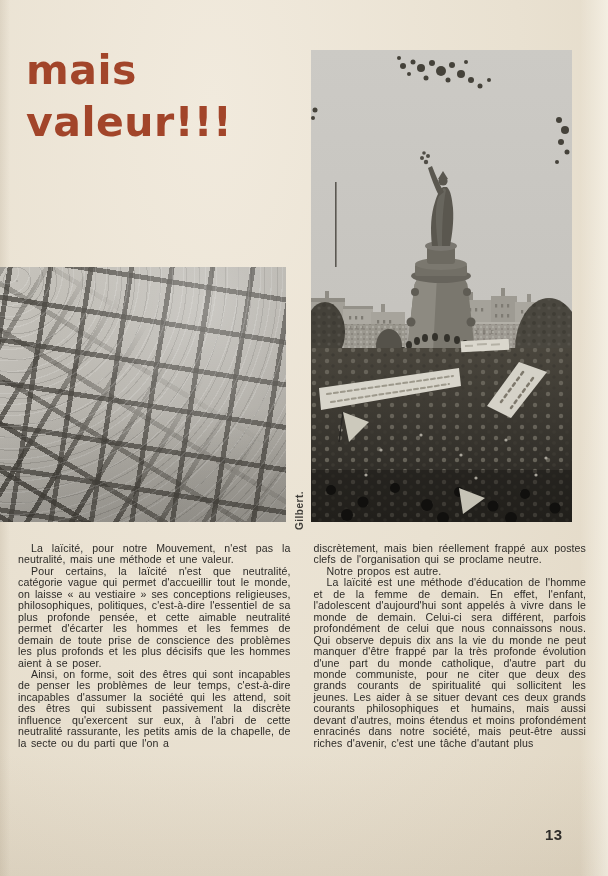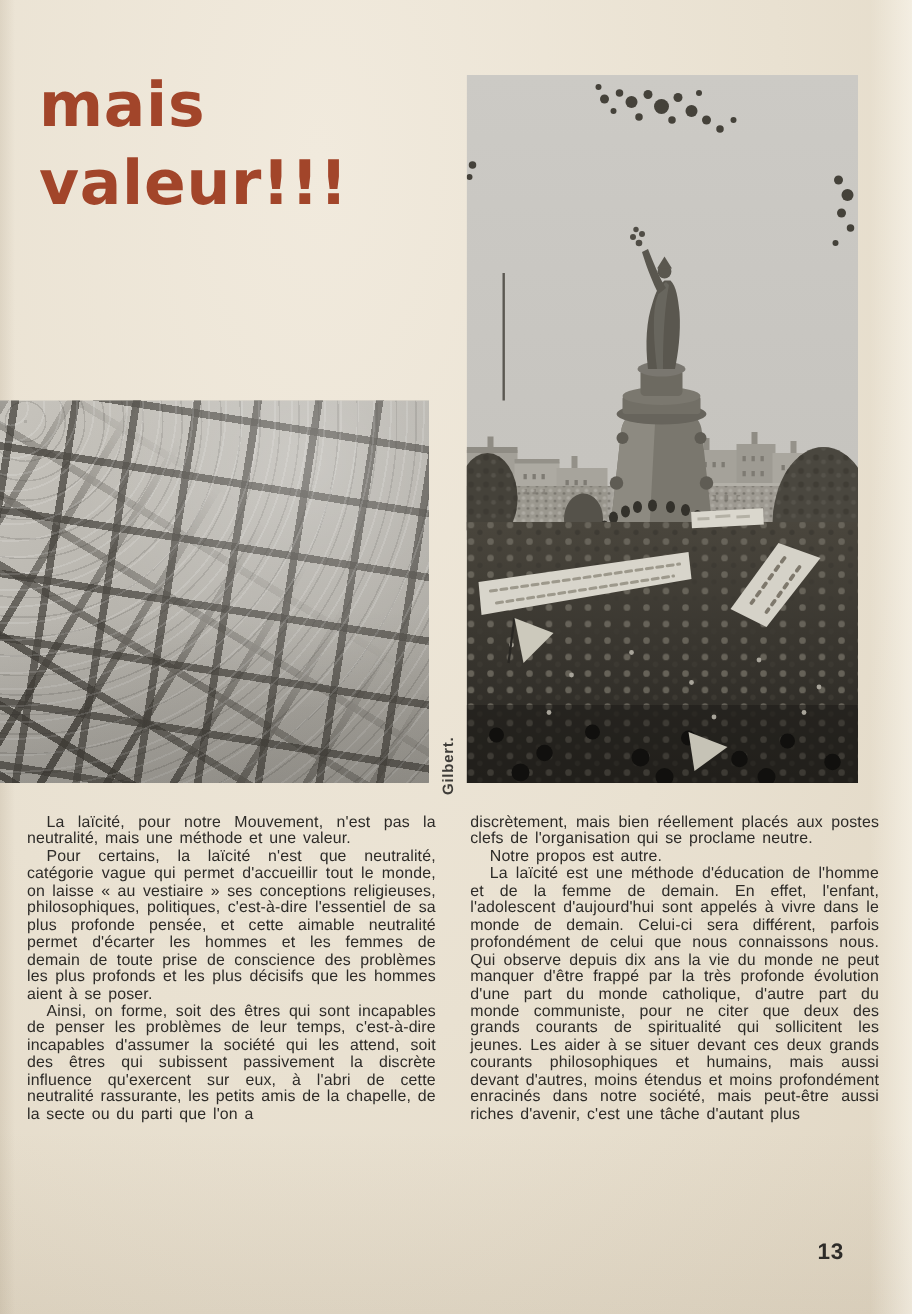--- a/index.html
+++ b/index.html
@@ -300,20 +300,20 @@
 
   <div class="credit">Gilbert.</div>
 
   <main class="columns">
     <section class="col">
       <p class="indent">La laïcité, pour notre Mouvement, n'est pas la neutralité, mais une méthode et une valeur.</p>
       <p class="indent">Pour certains, la laïcité n'est que neutralité, catégorie vague qui permet d'accueillir tout le monde, on laisse « au vestiaire » ses conceptions religieuses, philosophiques, politiques, c'est-à-dire l'essentiel de sa plus profonde pensée, et cette aimable neutralité permet d'écarter les hommes et les femmes de demain de toute prise de conscience des problèmes les plus profonds et les plus décisifs que les hommes aient à se poser.</p>
       <p class="indent">Ainsi, on forme, soit des êtres qui sont incapables de penser les problèmes de leur temps, c'est-à-dire incapables d'assumer la société qui les attend, soit des êtres qui subissent passivement la discrète influence qu'exercent sur eux, à l'abri de cette neutralité rassurante, les petits amis de la chapelle, de la secte ou du parti que l'on a</p>
     </section>
     <section class="col">
-      <p>discrètement, mais bien réellement placés aux postes clefs de l'organisation qui se proclame neutre.</p>
+      <p>discrètement, mais bien réellement frappé aux postes clefs de l'organisation qui se proclame neutre.</p>
       <p class="indent">Notre propos est autre.</p>
       <p class="indent">La laïcité est une méthode d'éducation de l'homme et de la femme de demain. En effet, l'enfant, l'adolescent d'aujourd'hui sont appelés à vivre dans le monde de demain. Celui-ci sera différent, parfois profondément de celui que nous connaissons nous. Qui observe depuis dix ans la vie du monde ne peut manquer d'être frappé par la très profonde évolution d'une part du monde catholique, d'autre part du monde communiste, pour ne citer que deux des grands courants de spiritualité qui sollicitent les jeunes. Les aider à se situer devant ces deux grands courants philosophiques et humains, mais aussi devant d'autres, moins étendus et moins profondément enracinés dans notre société, mais peut-être aussi riches d'avenir, c'est une tâche d'autant plus</p>
     </section>
   </main>
 
   <div class="page-number">13</div>
 </div>
 
 </body></html>

